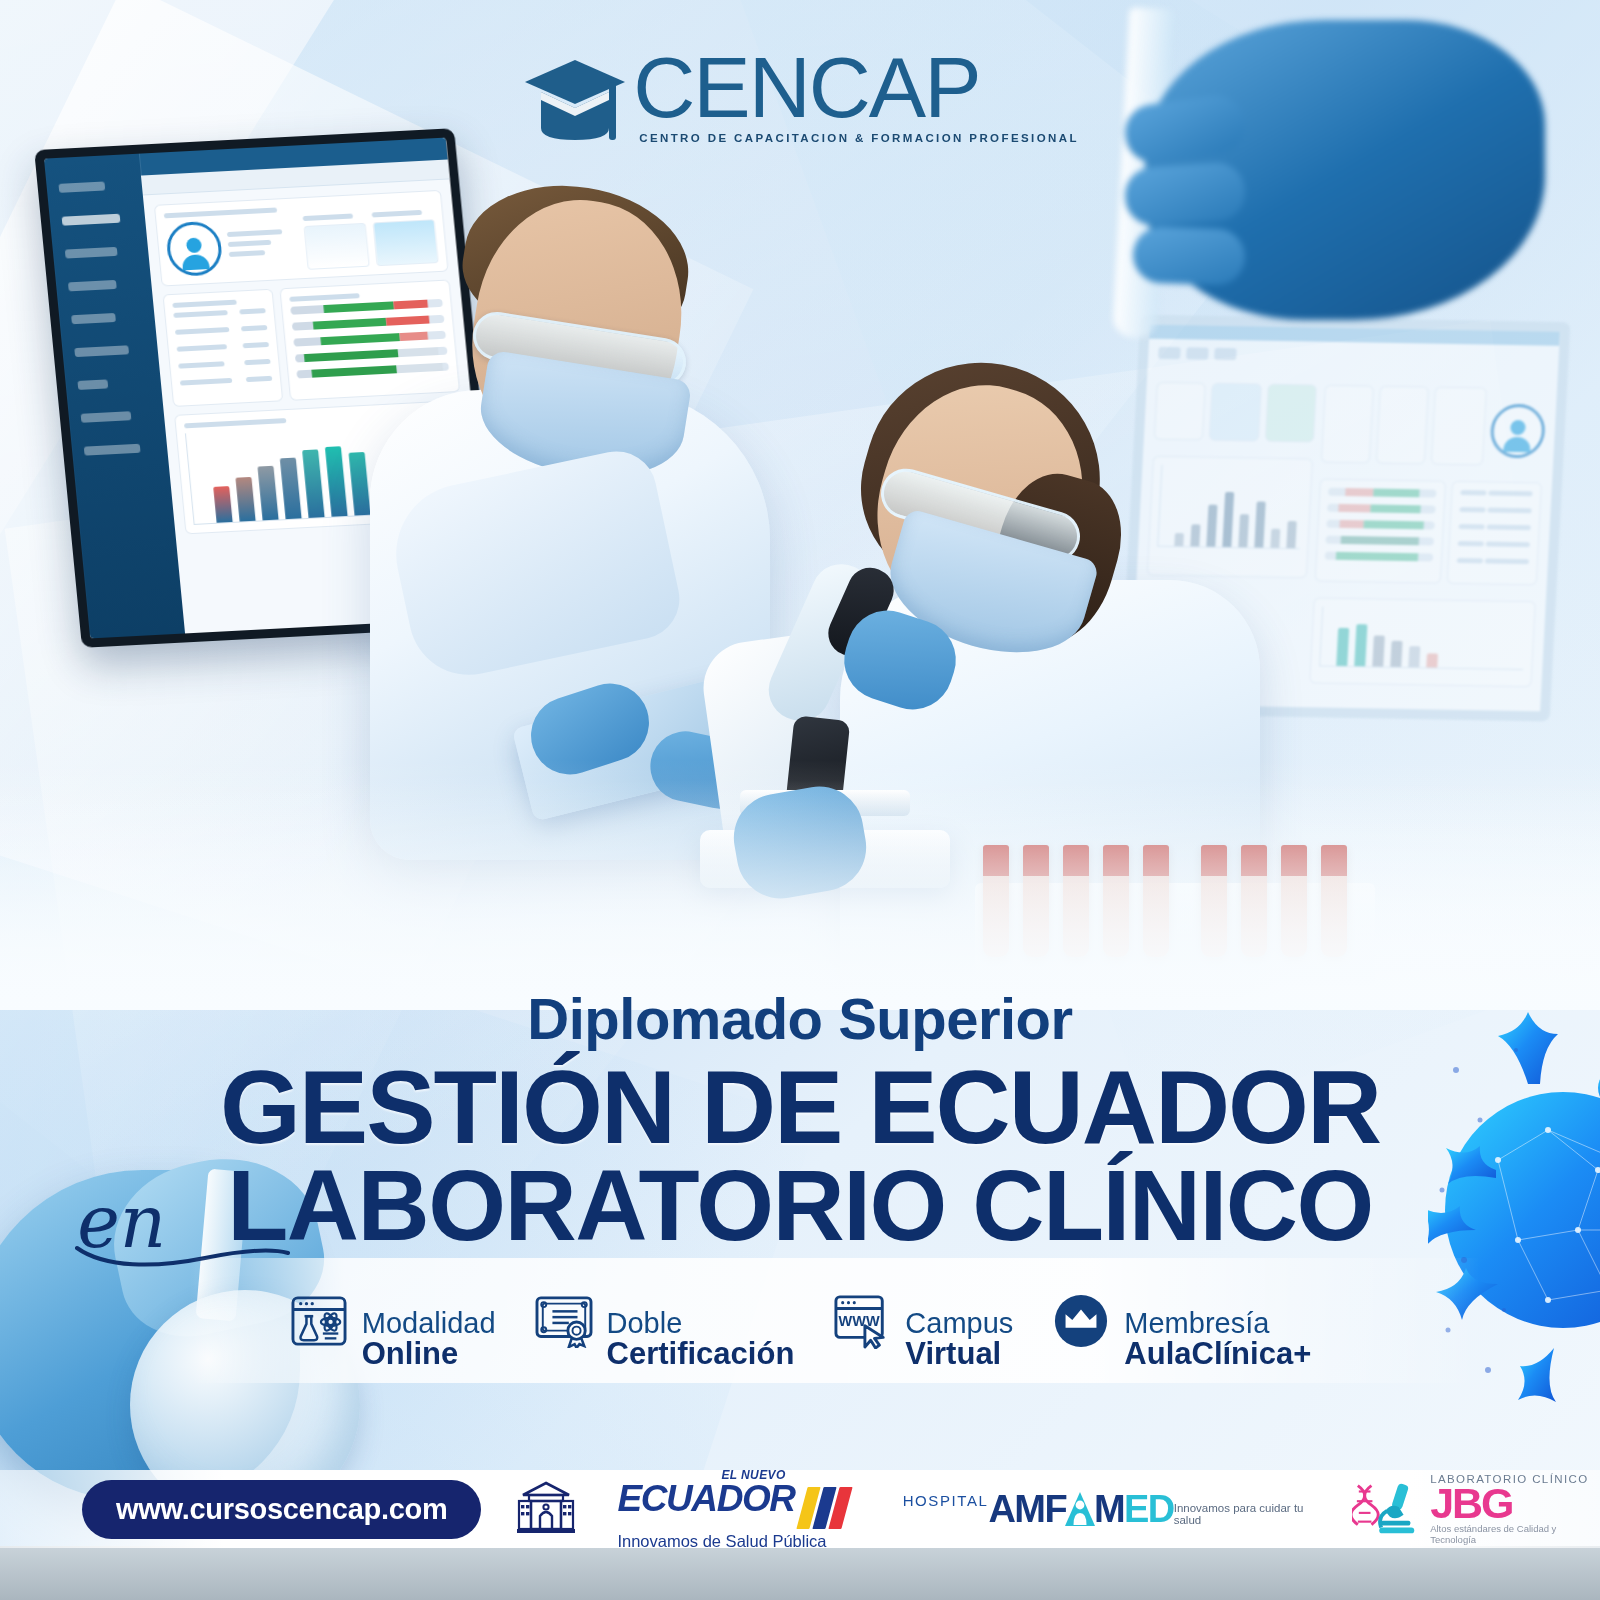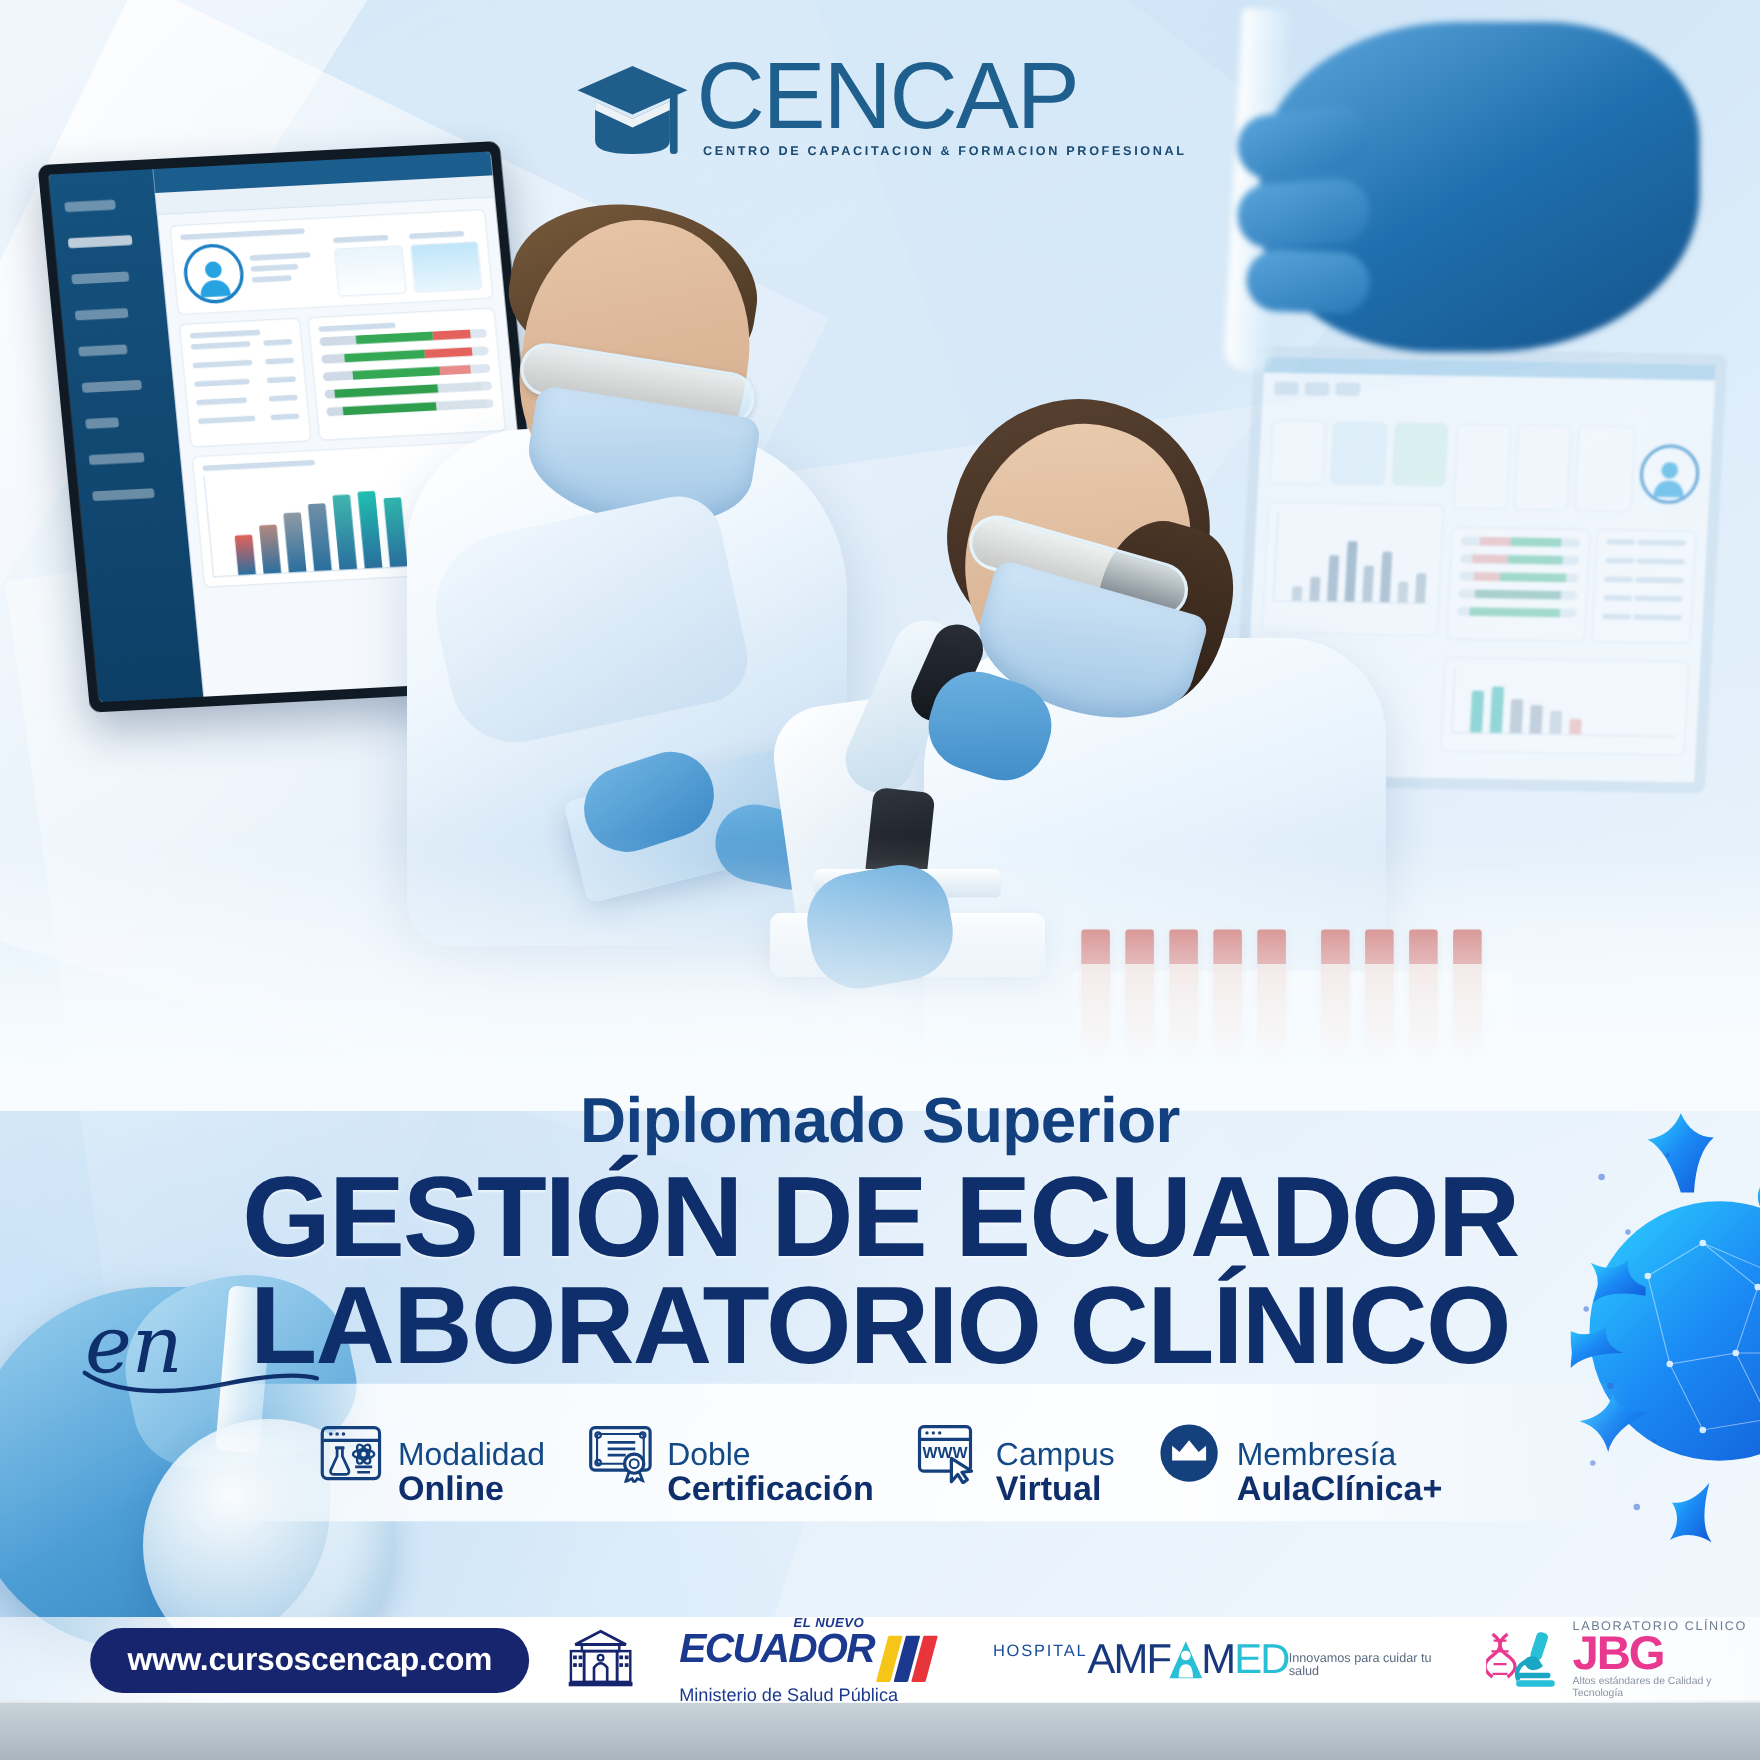--- a/index.html
+++ b/index.html
@@ -282,21 +282,21 @@
   .msp-nuevo { font-size:12px; font-weight:800; font-style:italic; color:#1b3a8f;
                letter-spacing:.4px; margin-left:104px; }
   .msp-ec { font-size:37px; font-weight:800; font-style:italic; color:#1b3a8f;
             letter-spacing:-1.4px; line-height:.92; }
   .msp-min { font-size:16.5px; color:#1b3a8f; font-weight:400; margin-top:3px; }
   .flag { display:flex; gap:3px; margin-left:7px; margin-top:5px; }
   .flag i { display:block; width:13px; height:42px; transform:skewX(-15deg); border-radius:1px; }
   .amf { margin-left:34px; display:flex; align-items:center; }
   .amf-h { font-size:15px; color:#1b4fa0; letter-spacing:1.6px; font-weight:400;
            align-self:flex-start; margin-left:22px; }
-  .amf-m { font-size:38px; font-weight:400; color:#17387e; letter-spacing:-1.6px;
+  .amf-m { font-size:38px; font-weight:700; color:#17387e; letter-spacing:-1.6px;
            line-height:.9; display:flex; align-items:center; }
   .amf-tag { font-size:11.5px; color:#5a6a80; margin-top:10px; }
   .jbg { margin-left:30px; display:flex; align-items:center; gap:8px; }
   .jbg-col { display:flex; flex-direction:column; }
   .jbg-h { font-size:11.5px; color:#6b7c91; letter-spacing:1.4px; }
   .jbg-m { font-size:43px; font-weight:800; color:#e8388f; letter-spacing:-2px; line-height:.86; }
   .jbg-tag { font-size:9.5px; color:#8a93a3; margin-top:2px; }
 
   .bottom-fade { position:absolute; left:0; right:0; bottom:0; height:54px;
                  background:linear-gradient(180deg,#c9d3da,#aab6bf); z-index:55; }
@@ -775,21 +775,21 @@
       <div class="msp-left">
         <div class="msp-nuevo">EL NUEVO</div>
         <div style="display:flex;align-items:flex-start">
           <div class="msp-ec">ECUADOR</div>
           <div class="flag">
             <i style="background:#f5c518"></i>
             <i style="background:#1b3a8f"></i>
             <i style="background:#e8353b"></i>
           </div>
         </div>
-        <div class="msp-min">Ministerio de Salud Pública</div>
+        <div class="msp-min">Innovamos de Salud Pública</div>
       </div>
     </div>
 
     <div class="amf">
       <div class="amf-h">HOSPITAL</div>
       <div class="amf-m">
         <span>AMF</span>
         <svg width="30" height="34" viewBox="0 0 30 34" style="margin:0 -1px">
           <path d="M15 0 L30 34 L0 34 Z" fill="#29bfd6"></path>
           <circle cx="15" cy="13" r="4.4" fill="#ffffff"></circle>

